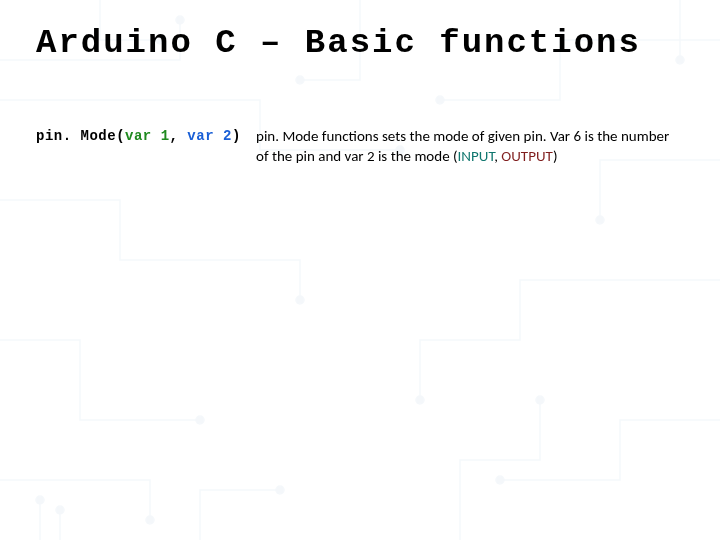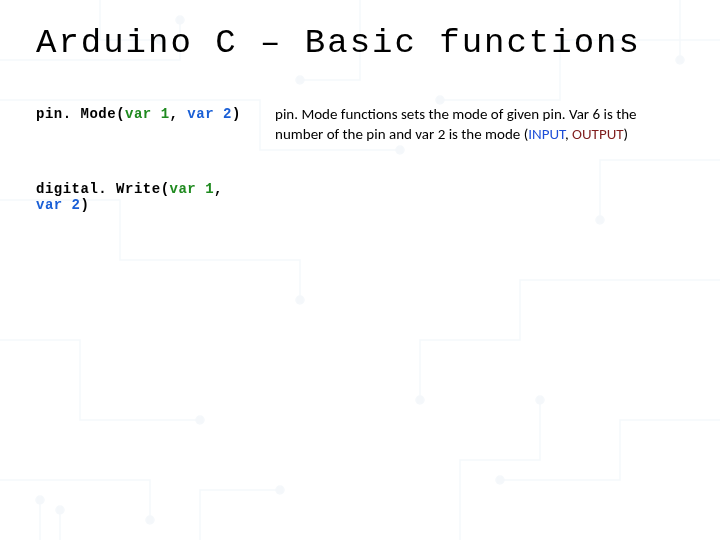--- a/index.html
+++ b/index.html
@@ -19,30 +19,29 @@
   }
   .circuit-bg svg { width: 100%; height: 100%; }
   .content {
     position: relative;
     z-index: 1;
     padding: 24px 36px;
   }
   h1.title {
     font-family: "Courier New", Courier, monospace;
     font-size: 34px;
-    font-weight: 400;
+    font-weight: 700;
     color: #000;
     letter-spacing: 2px;
-    margin-bottom: 42px;
+    margin-bottom: 64px;
   }
   .row {
     display: flex;
     align-items: flex-start;
     margin-bottom: 34px;
-    gap: 19px;
   }
   .sig {
     flex: 0 0 220px;
     font-family: "Courier New", Courier, monospace;
     font-size: 14px;
     color: #000;
     font-weight: bold;
     letter-spacing: 0.5px;
     padding-top: 2px;
   }
@@ -50,21 +49,21 @@
   .sig .paren { color: #000; }
   .sig .var1 { color: #1f8a1f; }
   .sig .comma { color: #000; }
   .sig .var2 { color: #1a5fd6; }
   .desc {
     flex: 1;
     font-size: 15px;
     line-height: 1.35;
     color: #000;
   }
-  .desc .kw1 { color: #1d4ed8; }
+  .desc .kw1 { color: #0f766e; }
   .desc .kw2 { color: #7f1d1d; }
 </style>
 </head>
 <body>
 
 <div class="circuit-bg">
   <svg viewBox="0 0 720 540">
     <g stroke="#7fa8c9" stroke-width="1.5" fill="none">
       <path d="M0,60 H180 V20"></path>
         <circle cx="180" cy="20" r="4" fill="#7fa8c9"></circle>
@@ -108,17 +107,14 @@
   <div class="row">
     <div class="sig">
       <span class="fn">pin. Mode</span><span class="paren">(</span><span class="var1">var 1</span><span class="comma">, </span><span class="var2">var 2</span><span class="paren">)</span>
     </div>
     <div class="desc">
       <span>pin. Mode functions sets the mode of given pin. Var 6 is the number of the pin and var 2 is the mode (</span><span class="kw1">INPUT</span><span>, </span><span class="kw2">OUTPUT</span><span>)</span>
     </div>
   </div>
 
   <div class="row">
-    <div class="sig">
-      <span class="fn">digital. Write</span><span class="paren">(</span><span class="var1">var 1</span><span class="comma">, </span><span class="var2">var 2</span><span class="paren">)</span>
-    </div>
   </div>
 </div>
 
 </body></html>

